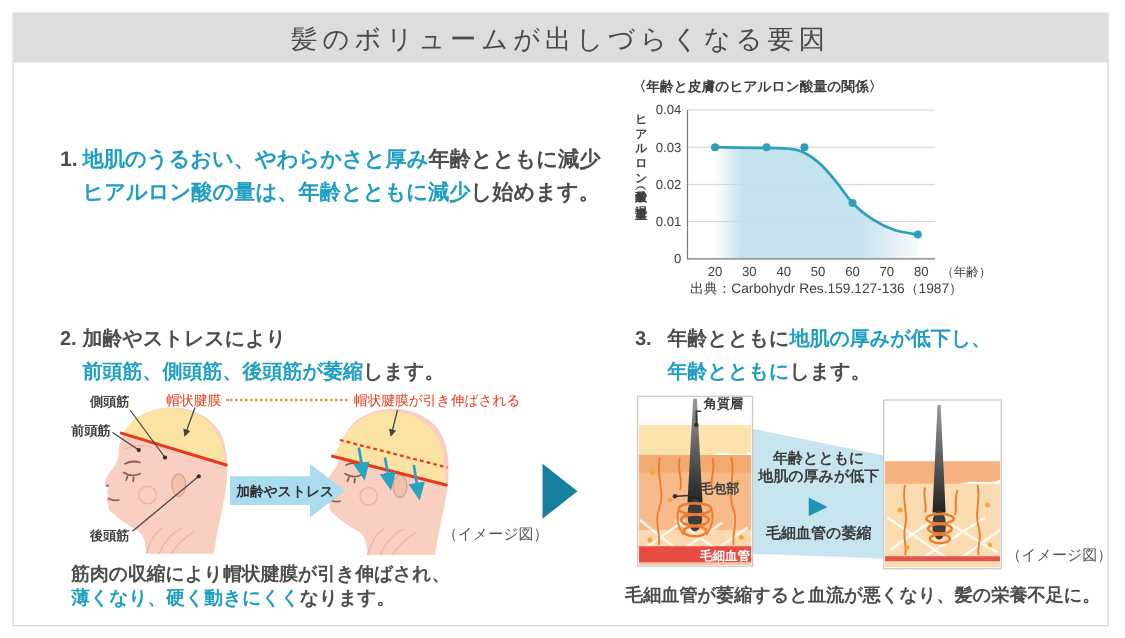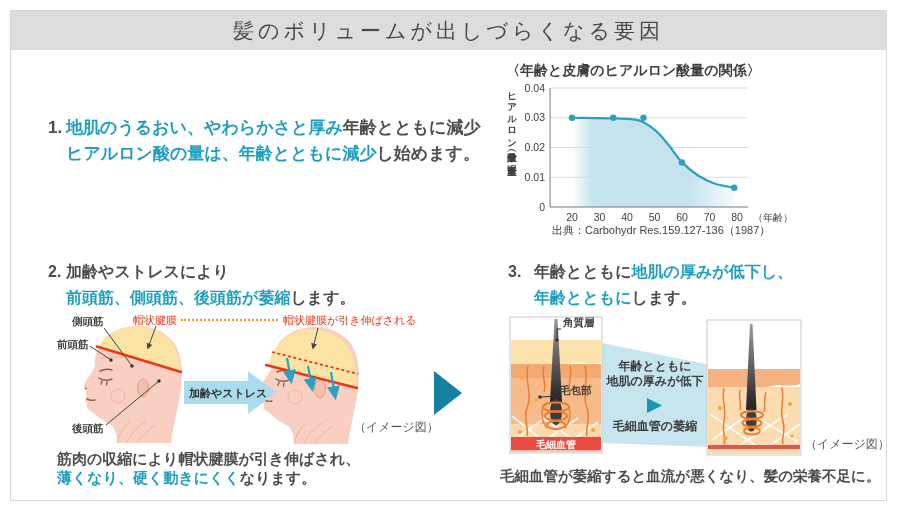--- a/index.html
+++ b/index.html
@@ -12,30 +12,30 @@
     font-size:21px;color:#4a4a4a;letter-spacing:4px}
   .t-dark{color:#4d4d4d}
   .t-blue{color:#1e9fc1}
   .h1t{font-size:17px;font-weight:700;line-height:20px}
   .h2t{font-size:16px;font-weight:700;line-height:20px}
   .cap{font-size:15px;font-weight:700}
   .cap3{font-size:14.5px;font-weight:700}
   .small-label{font-size:10.5px;font-weight:700;color:#3f3f3f}
   .red-label{font-size:11px;font-weight:400;color:#e8391a}
   .note{font-size:12px;color:#555}
-  .chart-title{font-size:14px;font-weight:700;color:#3f3f3f}
+  .chart-title{font-size:11px;font-weight:700;color:#3f3f3f}
   .chart-source{font-size:11px;color:#3f3f3f}
   .chart-ylabel{writing-mode:vertical-rl;text-orientation:upright;font-size:9.5px;font-weight:700;
     color:#3f3f3f;height:132px;letter-spacing:1px}
   .dotline{position:absolute;left:181px;top:319px;width:97px;height:0;border-top:2px dotted #f0922d}
   .big-tri{position:absolute;left:434px;top:371px;width:0;height:0;
     border-top:22px solid transparent;border-bottom:22px solid transparent;border-left:28px solid #15809f}
   .arrow-label{font-size:11px;font-weight:700;color:#333}
   .mid-label{font-size:12px;font-weight:700;color:#3c3c3c;width:108px;text-align:center}
-  .band-label{font-size:10px;font-weight:700;color:#fff;width:88px;text-align:center}
+  .band-label{font-size:10px;font-weight:700;color:#fff;width:88px;text-align:right}
   svg{display:block}
   svg text{font-family:"Liberation Sans","DejaVu Sans",sans-serif}
 </style>
 </head>
 <body>
 
 <div class="frame"></div>
 <div class="titlebar">
   <h1>髪のボリュームが出しづらくなる要因</h1>
 </div>

